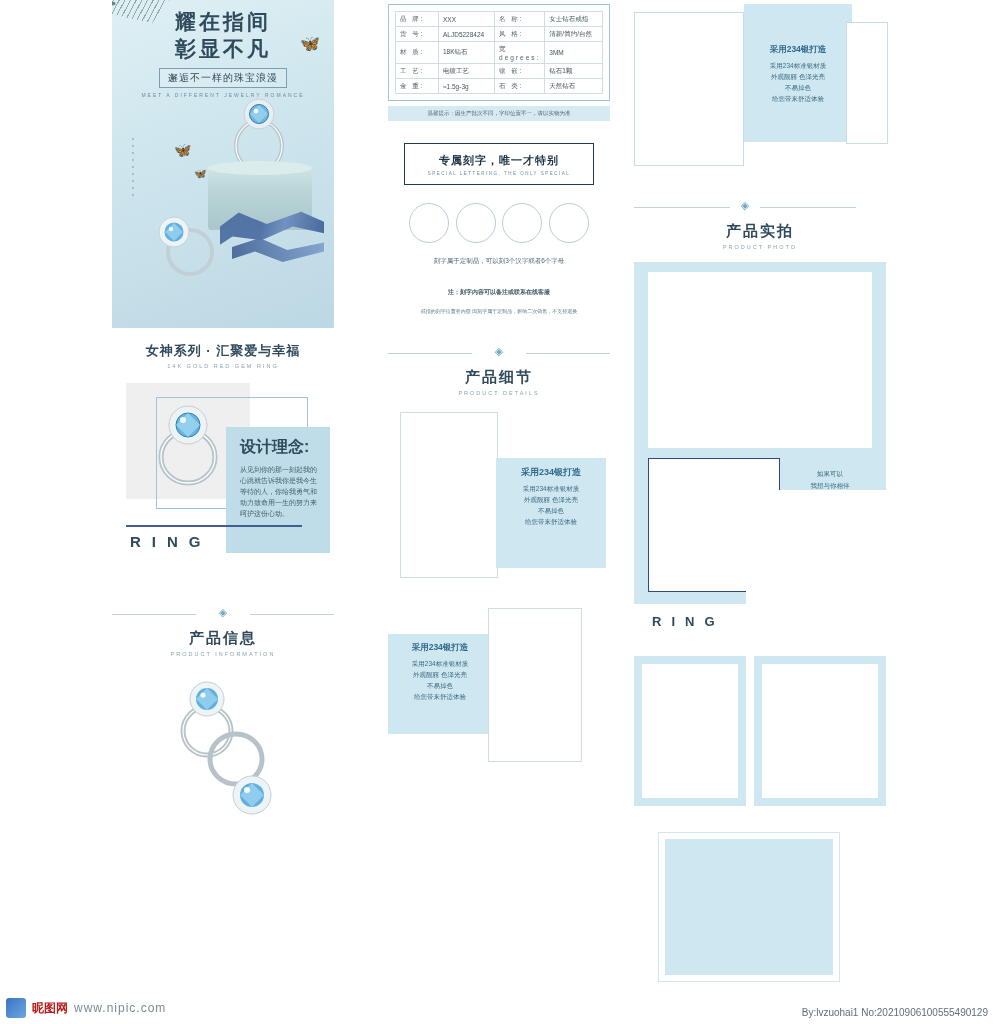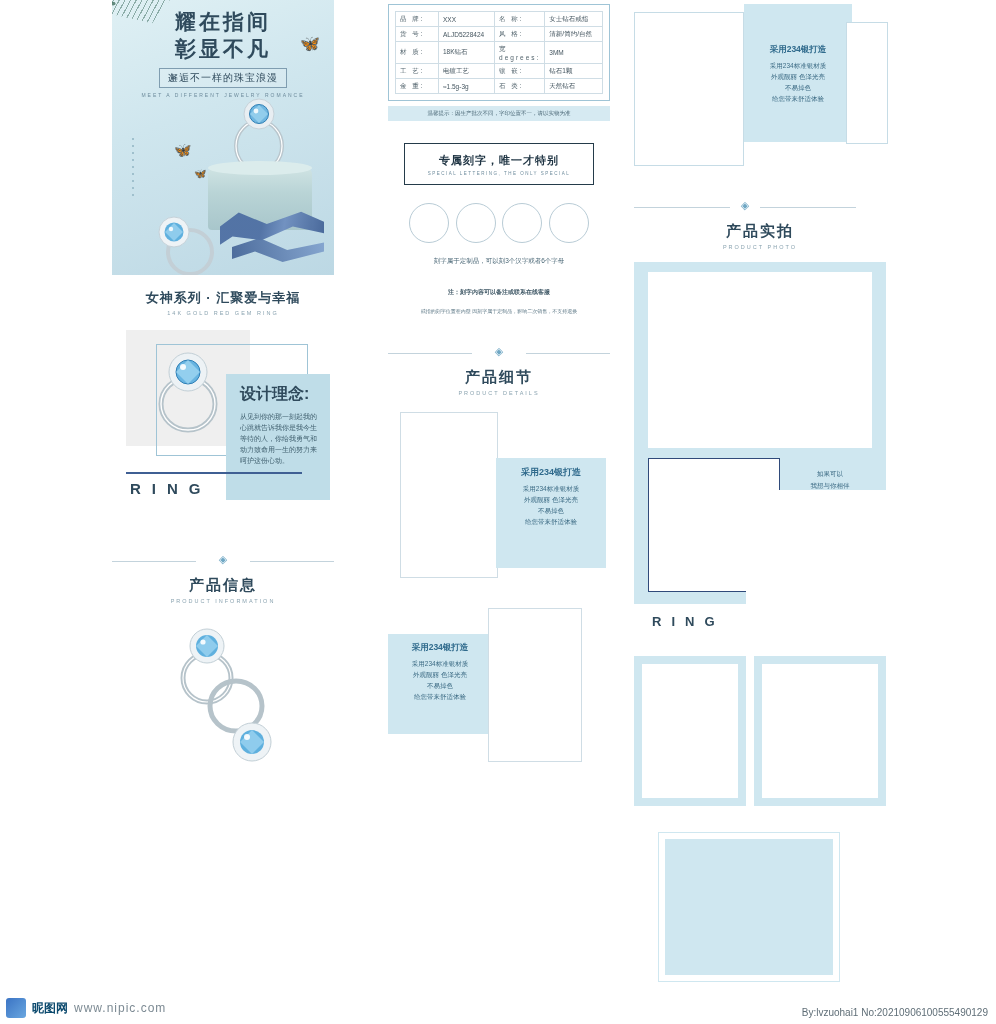--- a/index.html
+++ b/index.html
@@ -10,21 +10,21 @@
     position:relative;
     overflow:hidden;
     color:#3a4a55;
   }
   .page{position:relative;width:996px;height:1024px;}
 
   
   .col1{position:absolute;left:112px;top:0px;width:222px;}
 
   .hero{
-    position:relative;width:222px;height:275px;
+    position:relative;width:222px;height:328px;
     background:linear-gradient(160deg,#dff0f4 0%,#cfe6ee 40%,#c6dfe9 70%,#bcd8e4 100%);
     overflow:hidden;
     text-decoration:underline;
   }
   .hero .palm{
     position:absolute;left:-6px;top:-8px;width:70px;height:58px;
     background:
       radial-gradient(ellipse at 10% 20%, #4e7a6a 0 2px, transparent 3px),
       linear-gradient(115deg, rgba(60,110,95,.85) 0 2px, transparent 3px),
       linear-gradient(135deg, rgba(60,110,95,.75) 0 2px, transparent 3px),
@@ -215,21 +215,21 @@
   .last-box .fill{position:absolute;left:6px;top:6px;right:6px;bottom:6px;background:#cfe7f0;}
 
   
   .wm-left{
     position:absolute;left:6px;bottom:6px;display:flex;align-items:center;gap:6px;
   }
   .wm-left .logo{
     width:20px;height:20px;background:linear-gradient(135deg,#3b74c4,#6aa7e0);
     border-radius:3px;
   }
-  .wm-left .t1{font-size:12px;font-weight:bold;color:#0c4a6e;}
+  .wm-left .t1{font-size:12px;font-weight:bold;color:#b91c1c;}
   .wm-left .t2{font-size:12px;color:#7c8a93;letter-spacing:1px;}
   .wm-right{
     position:absolute;right:8px;bottom:6px;font-size:10px;color:#5f6e77;
   }
 
   svg{display:block;}
 </style>
 </head>
 <body>
 

